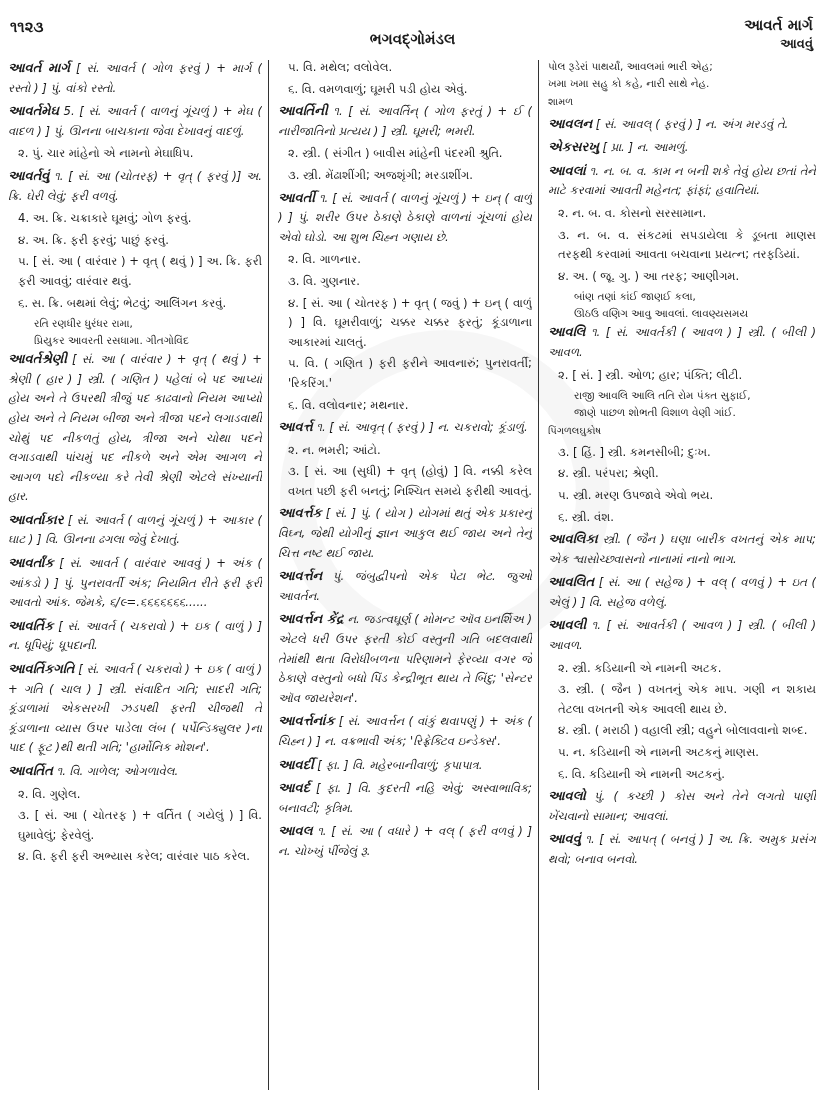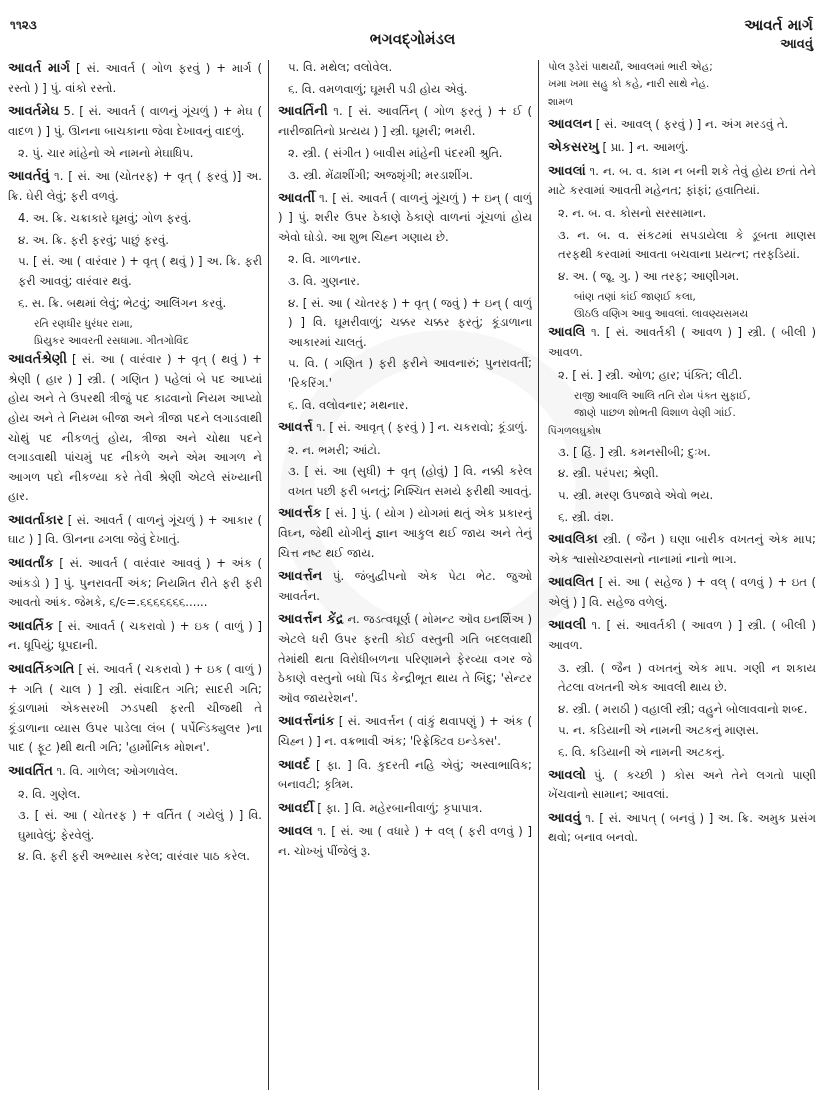--- a/index.html
+++ b/index.html
@@ -1,30 +1,30 @@
 <!DOCTYPE html>
 <html><head>
 <meta charset="utf-8">
 <style>
   html, body { margin:0; padding:0; background:#ffffff; }
   body { width:825px; height:1093px; overflow:hidden; position:relative;
          font-family:"DejaVu Sans", sans-serif; color:#1a1a1a; }
   .page { position:absolute; left:0; top:0; width:825px; height:1093px; }
   .header { position:absolute; top:8px; left:0; width:825px; height:44px; }
-  .pnum { position:absolute; left:10px; top:10px; font-size:12px; font-weight:bold; }
+  .pnum { position:absolute; left:10px; top:10px; font-size:15px; font-weight:bold; }
   .ptitle { position:absolute; left:0; width:825px; text-align:center; top:10px; font-size:15px; font-weight:bold;margin-top:12px; }
   .guide1 { position:absolute; right:12px; top:8px; font-size:15px; font-weight:bold; }
   .guide2 { position:absolute; right:12px; top:28px; font-size:13px; font-weight:bold; }
   .col { position:absolute; top:58px; height:1030px; overflow:hidden; font-size:11.6px; line-height:19.6px; }
   .c1 { left:8px; width:254px; }
   .c2 { left:278px; width:254px; }
   .c3 { left:548px; width:268px; }
   .rule { position:absolute; top:60px; height:1030px; width:1px; background:#333; }
   .r1 { left:268px; } .r2 { left:538px; }
-  .entry { margin:0 0 3px 0; text-align:justify; }
+  .entry { margin:0 0 3px 0; text-align:justify;font-style:italic; }
   .hw { font-weight:bold; font-size:13px; }
   .sense { padding-left:10px; margin:0 0 2px 0; text-align:justify; }
   .verse { padding-left:26px; font-size:10.5px; line-height:17px; margin:0; }
   .verse.center { padding-left:0; text-align:left; }
   .src { font-size:10px; padding-right:4px; margin:0 0 2px 0; }
   .watermark { position:absolute; left:280px; top:330px; width:330px; height:330px;
     border-radius:50%; border:34px solid rgba(0,0,0,0.035); box-sizing:border-box; pointer-events:none; }
 </style>
 </head>
 <body>
@@ -75,22 +75,22 @@
       <p class="sense">૪. [ સં. આ ( ચોતરફ ) + વૃત્ ( જવું ) + ઇન્ ( વાળું ) ] વિ. ઘૂમરીવાળું; ચક્કર ચક્કર ફરતું; કૂંડાળાના આકારમાં ચાલતું.</p>
       <p class="sense">૫. વિ. ( ગણિત ) ફરી ફરીને આવનારું; પુનરાવર્તી; 'રિકરિંગ.'</p>
       <p class="sense">૬. વિ. વલોવનાર; મથનાર.</p>
       <p class="entry"><span class="hw">આવર્ત્ત</span> <span>૧. [ સં. આવૃત્ ( ફરવું ) ] ન. ચકરાવો; કૂંડાળું.</span></p>
       <p class="sense">૨. ન. ભમરી; આંટો.</p>
       <p class="sense">૩. [ સં. આ (સુધી) + વૃત્ (હોવું) ] વિ. નક્કી કરેલ વખત પછી ફરી બનતું; નિશ્ચિત સમયે ફરીથી આવતું.</p>
       <p class="entry"><span class="hw">આવર્ત્તક</span> <span>[ સં. ] પું. ( યોગ ) યોગમાં થતું એક પ્રકારનું વિઘ્ન, જેથી યોગીનું જ્ઞાન આકુલ થઈ જાય અને તેનું ચિત્ત નષ્ટ થઈ જાય.</span></p>
       <p class="entry"><span class="hw">આવર્ત્તન</span> <span>પું. જંબુદ્વીપનો એક પેટા ભેટ. જુઓ આવર્તન.</span></p>
       <p class="entry"><span class="hw">આવર્ત્તન કેંદ્ર</span> <span>ન. જડત્વઘૂર્ણ ( મોમન્ટ ઑવ ઇનર્શિઅ ) એટલે ધરી ઉપર ફરતી કોઈ વસ્તુની ગતિ બદલવાથી તેમાંથી થતા વિરોધીબળના પરિણામને ફેરવ્યા વગર જે ઠેકાણે વસ્તુનો બધો પિંડ કેન્દ્રીભૂત થાય તે બિંદુ; 'સેન્ટર ઑવ જાયરેશન'.</span></p>
       <p class="entry"><span class="hw">આવર્ત્તનાંક</span> <span>[ સં. આવર્ત્તન ( વાંકું થવાપણું ) + અંક ( ચિહ્ન ) ] ન. વક્રભાવી અંક; 'રિફ્રેક્ટિવ ઇન્ડેક્સ'.</span></p>
+      <p class="entry"><span class="hw">આવર્દી</span> <span>[ ફા. ] વિ. મહેરબાનીવાળું; કૃપાપાત્ર.</span></p>
       <p class="entry"><span class="hw">આવર્દ</span> <span>[ ફા. ] વિ. કુદરતી નહિ એવું; અસ્વાભાવિક; બનાવટી; કૃત્રિમ.</span></p>
-      <p class="entry"><span class="hw">આવર્દી</span> <span>[ ફા. ] વિ. મહેરબાનીવાળું; કૃપાપાત્ર.</span></p>
       <p class="entry"><span class="hw">આવલ</span> <span>૧. [ સં. આ ( વધારે ) + વલ્ ( ફરી વળવું ) ] ન. ચોખ્ખું પીંજેલું રૂ.</span></p>
     </div>
   <div class="col c3">
       <p class="verse center">પોલ રૂડેરાં પાથર્યાં, આવલમાં ભારી એહ;</p>
       <p class="verse center">ખમા ખમા સહુ કો કહે, નારી સાથે નેહ.</p>
       <p class="src">શામળ</p>
       <p class="entry"><span class="hw">આવલન</span> <span>[ સં. આવલ્ ( ફરવું ) ] ન. અંગ મરડવું તે.</span></p>
       <p class="entry"><span class="hw">એકસરખુ</span> <span>[ પ્રા. ] ન. આમળું.</span></p>
       <p class="entry"><span class="hw">આવલાં</span> <span>૧. ન. બ. વ. કામ ન બની શકે તેવું હોય છતાં તેને માટે કરવામાં આવતી મહેનત; ફાંફાં; હવાતિયાં.</span></p>
       <p class="sense">૨. ન. બ. વ. કોસનો સરસામાન.</p>
@@ -103,20 +103,21 @@
       <p class="verse">રાજી આવલિ આલિ તતિ રોમ પંક્ત સુફાઈ,</p>
       <p class="verse">જાણે પાછળ શોભતી વિશાળ વેણી ગાંઈ.</p>
       <p class="src">પિંગળલઘુકોષ</p>
       <p class="sense">૩. [ હિં. ] સ્ત્રી. કમનસીબી; દુઃખ.</p>
       <p class="sense">૪. સ્ત્રી. પરંપરા; શ્રેણી.</p>
       <p class="sense">૫. સ્ત્રી. મરણ ઉપજાવે એવો ભય.</p>
       <p class="sense">૬. સ્ત્રી. વંશ.</p>
       <p class="entry"><span class="hw">આવલિકા</span> <span>સ્ત્રી. ( જૈન ) ઘણા બારીક વખતનું એક માપ; એક શ્વાસોચ્છ્વાસનો નાનામાં નાનો ભાગ.</span></p>
       <p class="entry"><span class="hw">આવલિત</span> <span>[ સં. આ ( સહેજ ) + વલ્ ( વળવું ) + ઇત ( એલું ) ] વિ. સહેજ વળેલું.</span></p>
       <p class="entry"><span class="hw">આવલી</span> <span>૧. [ સં. આવર્તકી ( આવળ ) ] સ્ત્રી. ( બીલી ) આવળ.</span></p>
+      <p class="sense">૨. સ્ત્રી. કડિયાની એ નામની અટક.</p>
       <p class="sense">૩. સ્ત્રી. ( જૈન ) વખતનું એક માપ. ગણી ન શકાય તેટલા વખતની એક આવલી થાય છે.</p>
       <p class="sense">૪. સ્ત્રી. ( મરાઠી ) વહાલી સ્ત્રી; વહુને બોલાવવાનો શબ્દ.</p>
       <p class="sense">૫. ન. કડિયાની એ નામની અટકનું માણસ.</p>
       <p class="sense">૬. વિ. કડિયાની એ નામની અટકનું.</p>
       <p class="entry"><span class="hw">આવલો</span> <span>પું. ( કચ્છી ) કોસ અને તેને લગતો પાણી ખેંચવાનો સામાન; આવલાં.</span></p>
       <p class="entry"><span class="hw">આવવું</span> <span>૧. [ સં. આપત્ ( બનવું ) ] અ. ક્રિ. અમુક પ્રસંગ થવો; બનાવ બનવો.</span></p>
     </div>
 </div>
 
 </body></html>

